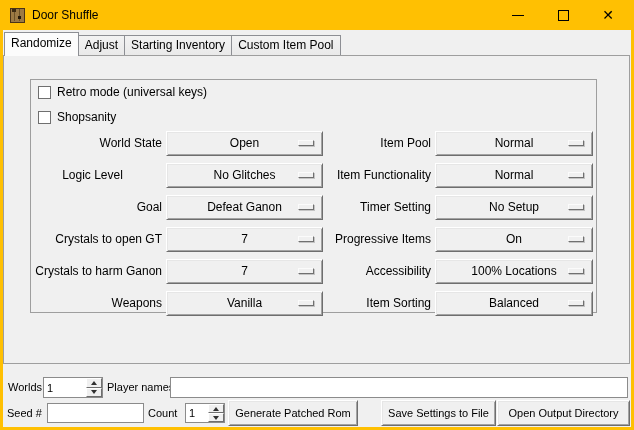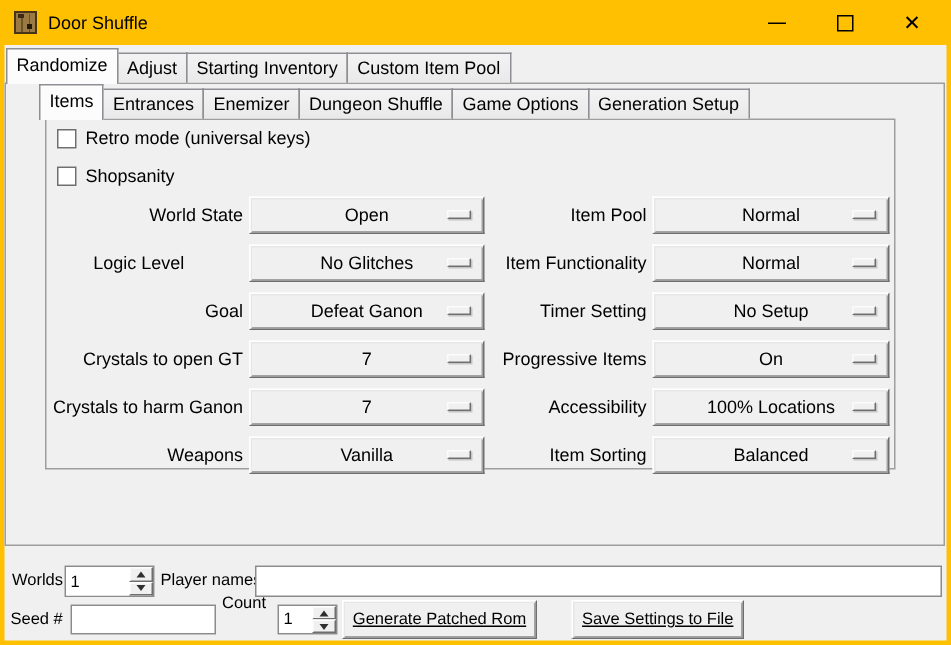--- a/index.html
+++ b/index.html
@@ -48,21 +48,21 @@
   .f-label{position:absolute;font-size:11px;color:#000;}
   .entry{position:absolute;background:#fff;border:1px solid #8b8b8b;font-size:11px;padding:0 3px;color:#000;outline:none;}
   .spin{position:absolute;background:#fff;border:1px solid #8b8b8b;display:flex;}
   .spin input{flex:1;min-width:0;border:none;outline:none;background:#fff;font-size:11px;padding:0 0 0 3px;color:#000;}
   .spin-btns{width:16px;display:flex;flex-direction:column;}
   .spin-btn{flex:1;background:#f0f0f0;border:1px solid;border-color:#ffffff #6e6e6e #6e6e6e #ffffff;
             display:flex;align-items:center;justify-content:center;cursor:default;}
   .tri-up{width:0;height:0;border-left:3px solid transparent;border-right:3px solid transparent;border-bottom:4px solid #303030;}
   .tri-down{width:0;height:0;border-left:3px solid transparent;border-right:3px solid transparent;border-top:4px solid #303030;}
   .push{position:absolute;height:26px;display:flex;align-items:center;justify-content:center;
-        font-size:11px;color:#000;white-space:nowrap;cursor:default;text-decoration:underline;}
+        font-size:11px;color:#000;white-space:nowrap;cursor:default;}
 </style>
 </head>
 <body>
 
 <div id="window">
 
   <div id="titlebar">
     <svg id="app-icon" viewBox="0 0 16 16" shape-rendering="crispEdges">
       <rect x="1" y="1" width="14" height="14" fill="#9c7a44" stroke="#4a3418" stroke-width="1"></rect>
       <line x1="5.5" y1="2" x2="5.5" y2="14" stroke="#6d5226" stroke-width="1"></line>
@@ -83,23 +83,20 @@
   </div>
 
   <div id="client">
 
     <div class="pane" id="outer-pane"></div>
     <div class="tabrow" id="main-tabs">
       <span class="tab sel">Randomize</span><span class="tab unsel">Adjust</span><span class="tab unsel">Starting Inventory</span><span class="tab unsel">Custom Item Pool</span>
     </div>
 
     <div class="pane" id="inner-pane"></div>
-    <div class="tabrow" id="sub-tabs">
-      <span class="tab sel">Items</span><span class="tab unsel">Entrances</span><span class="tab unsel">Enemizer</span><span class="tab unsel">Dungeon Shuffle</span><span class="tab unsel">Game Options</span><span class="tab unsel">Generation Setup</span>
-    </div>
 
     <div class="cb-row" style="top:55px;">
       <span class="cb-box"></span>
       <span class="cb-label">Retro mode (universal keys)</span>
     </div>
     <div class="cb-row" style="top:80px;">
       <span class="cb-box"></span>
       <span class="cb-label">Shopsanity</span>
     </div>
 
@@ -175,33 +172,36 @@
         <div class="spin-btn">
             <span class="tri-down"></span>
           </div>
       </div>
     </div>
     <span class="f-label" style="left:104px;top:347px;line-height:21px;">Player names</span>
     <input class="entry" style="left: 167px; top: 347px; width: 458px; height: 21px;" value="">
 
     <span class="f-label" style="left:4px;top:373px;line-height:20px;">Seed #</span>
     <input class="entry" style="left: 44px; top: 373px; width: 97px; height: 20px;" value="">
-    <span class="f-label" style="left:145px;top:362px;line-height:20px;">Count</span>
+    <span class="f-label" style="left:145px;top:373px;line-height:20px;">Count</span>
     <div class="spin" style="left:182px;top:373px;width:40px;height:20px;">
       <input value="1" style="">
       <div class="spin-btns">
         <div class="spin-btn">
             <span class="tri-up"></span>
           </div>
         <div class="spin-btn">
             <span class="tri-down"></span>
           </div>
       </div>
     </div>
     <div class="push btn3d" style="left:225px;top:370px;width:130px;">
       <span>Generate Patched Rom</span>
     </div>
     <div class="push btn3d" style="left:378px;top:370px;width:115px;">
       <span>Save Settings to File</span>
     </div>
+    <div class="push btn3d" style="left:494px;top:370px;width:133px;">
+      <span>Open Output Directory</span>
+    </div>
 
   </div>
 </div>
 
 </body></html>

